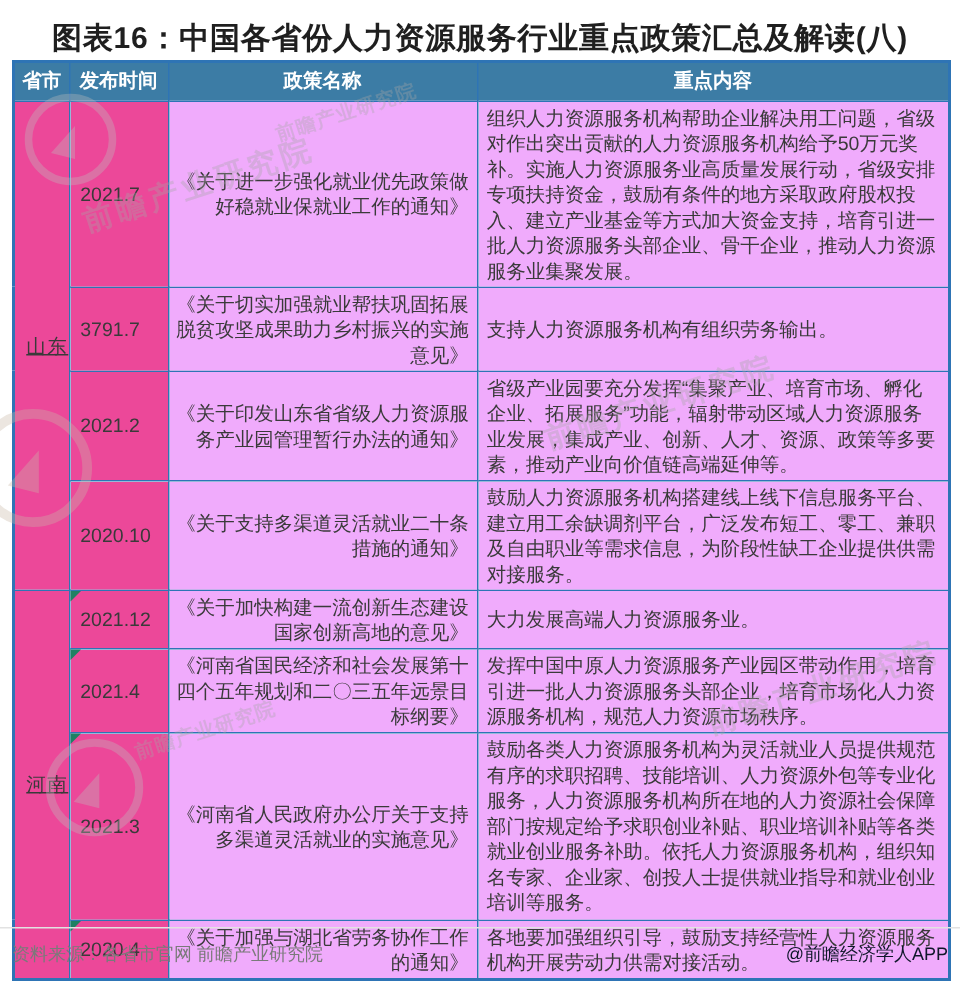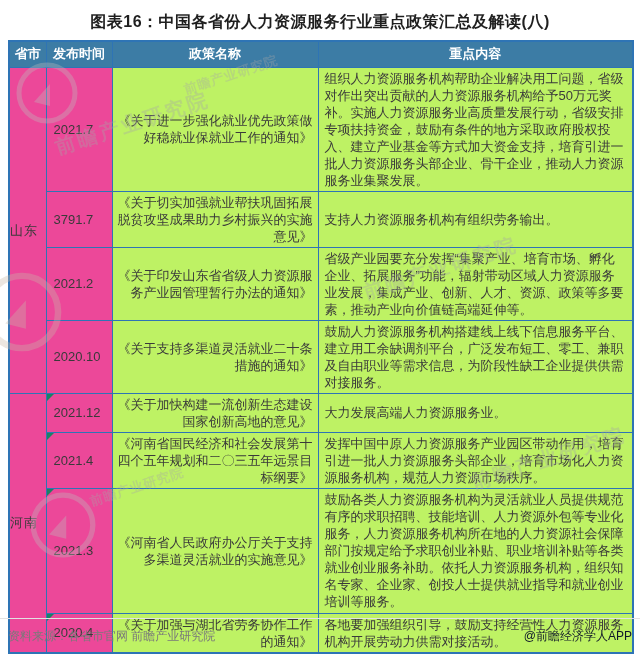--- a/index.html
+++ b/index.html
@@ -7,39 +7,39 @@
   body {
     font-family: "Liberation Sans", "DejaVu Sans", sans-serif;
     background:#ffffff;
     position:relative;
     overflow:hidden;
     color:#3a3a3a;
   }
   .page { position:relative; width:640px; height:655px; }
   .chart-title {
     position:absolute; top:12px; left:0; width:640px;
-    text-align:center; font-size:16px; font-weight:bold; color:#1f1f1f;
+    text-align:center; font-size:20px; font-weight:bold; color:#1f1f1f;
     letter-spacing:0.5px;
   }
   table.policy {
     position:absolute; left:8px; top:40px; width:624px;
     border-collapse:collapse; table-layout:fixed;
     border:2px solid #2e74b5;
   }
   th {
     background:#3c7ca5; color:#ffffff; font-size:13px; font-weight:bold;
     border:1px solid #2e74b5; height:26px; padding:2px;
   }
   td {
     border:1px solid #2e74b5; font-size:13px; line-height:17px;
     vertical-align:middle; color:#3a3a3a; position:relative;
   }
   td.blue  { background:#ec4899; }
-  td.cream { background:#bef264; }
-  td.province { text-align:left; letter-spacing:1px; }
+  td.cream { background:#f0abfc; }
+  td.province { text-align:right; letter-spacing:1px;text-decoration:underline; }
   td.date     { padding-left:7px; }
   td.policy-name { padding:2px 5px; text-align:right; }
   td.content     { padding:2px 6px; text-align:left; }
   .corner-tri {
     position:absolute; top:0; left:0; width:0; height:0;
     border-top:7px solid #1e8063; border-right:7px solid transparent;
   }
   .footer {
     position:absolute; left:0; top:618px; width:640px;
     border-top:1px solid #e2e2e2;

